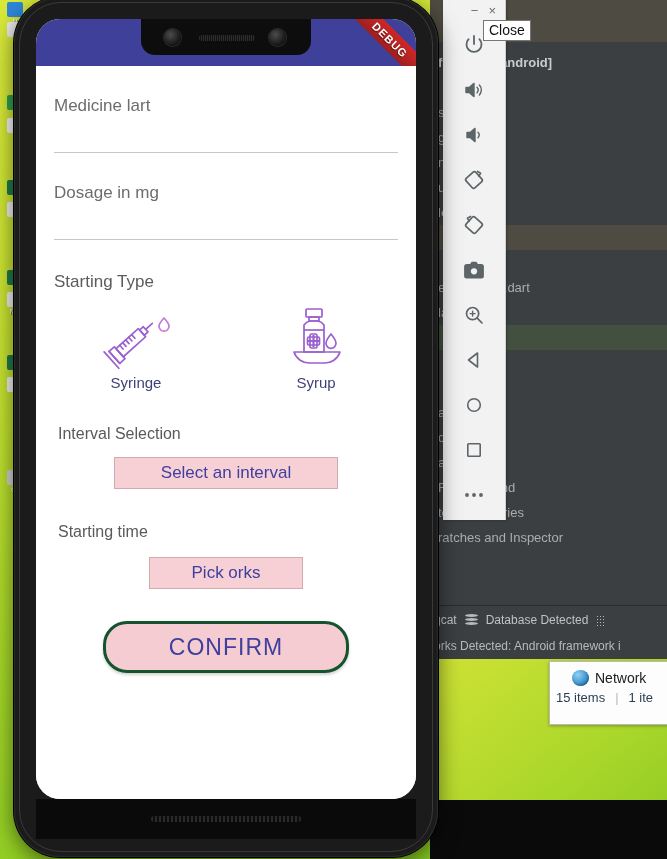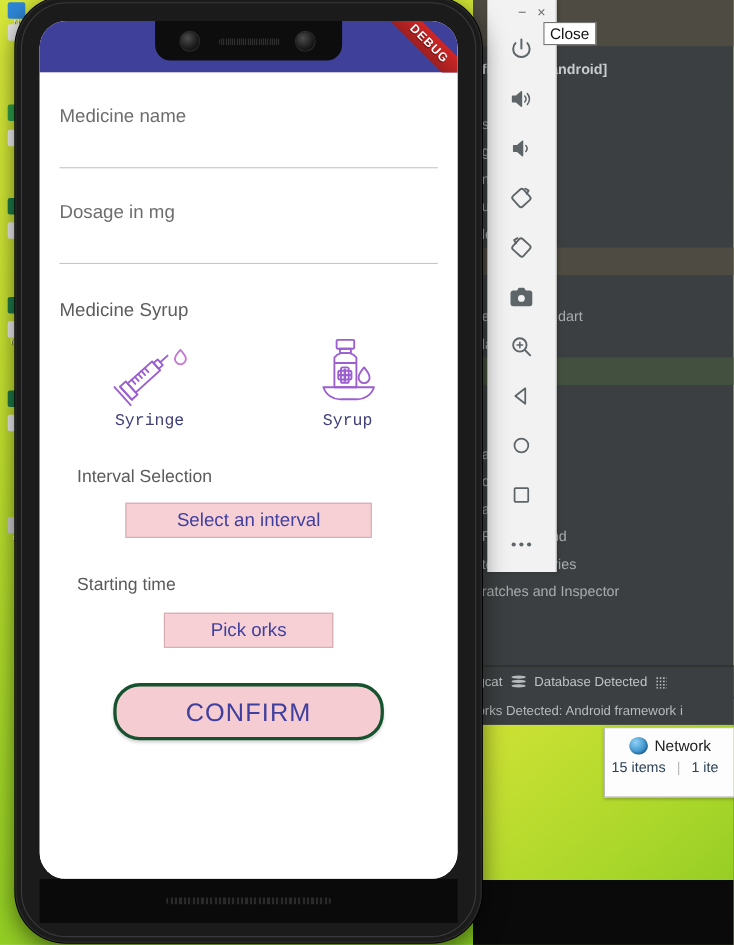--- a/index.html
+++ b/index.html
@@ -44,21 +44,21 @@
          box-shadow:inset -1px -1px 2px rgba(0,0,0,.3);}
   .nettip-row2{display:flex;font-size:13px;color:#2a3f55;padding:4px 0 0 6px;gap:10px;align-items:center;}
   .nettip-sep{color:#b9b9b9;}
   
   #emutool{position:absolute;left:443px;top:0;width:62px;height:520px;background:#f2f2f2;
            border-right:1px solid #cfcfcf;box-shadow:1px 0 3px rgba(0,0,0,.25);}
   .win-ctrls{height:22px;display:flex;align-items:center;justify-content:flex-end;gap:10px;padding-right:9px;}
   .win-btn{font-size:13px;color:#6d6d6d;line-height:12px;cursor:default;}
   .tool-btn{height:45px;display:flex;align-items:center;justify-content:center;}
   .tool-btn svg{display:block;}
-  #closetip{position:absolute;left:494px;top:20px;background:#ffffff;border:1px solid #767676;
+  #closetip{position:absolute;left:483px;top:20px;background:#ffffff;border:1px solid #767676;
             font-size:14px;color:#101010;padding:1px 5px 2px;z-index:40;}
   
   #phone{position:absolute;left:14px;top:-3px;width:424px;height:860px;
          background:#1b1b1b;border-radius:46px;
          box-shadow:0 0 0 1px #000, 0 6px 22px rgba(0,0,0,.55), inset 0 0 2px #555;}
   #phone:before{content:"";position:absolute;left:5px;top:5px;right:5px;bottom:5px;
          border-radius:42px;border:1px solid #3a3a3a;pointer-events:none;}
   #screen{position:absolute;left:22px;top:22px;width:380px;height:780px;background:#fff;
           border-radius:24px;overflow:hidden;}
   .appbar{position:absolute;left:0;top:0;width:380px;height:47px;background:#3f4099;}
@@ -75,25 +75,25 @@
       color:#fff;font-size:11px;font-weight:bold;letter-spacing:1px;
       display:flex;align-items:center;justify-content:center;z-index:6;
       text-shadow:0 1px 1px rgba(0,0,0,.5);}
   .appbar-wrap{position:absolute;left:0;top:0;width:380px;height:47px;overflow:hidden;z-index:4;}
   
   .appbody{position:absolute;left:0;top:47px;width:380px;height:733px;background:#fff;}
   .field{margin:0 18px;padding-top:30px;}
   .field-label{font-size:17px;color:#6d6d6d;}
   .field-line{margin-top:36px;border-bottom:1px solid #c6c6c6;}
   .sect-title{font-size:17px;color:#5c5c5c;margin:32px 0 0 18px;}
-  .types{display:flex;margin-top:12px;padding:0 10px;font-family:Liberation Mono, monospace;}
+  .types{display:flex;margin-top:12px;padding:0 10px;}
   .type{flex:1;text-align:center;}
   .type-icon{height:68px;display:flex;align-items:center;justify-content:center;}
   .type-label{font-size:15px;color:#3f3f7a;margin-top:2px;}
-  .sub-title{font-size:16px;color:#5a5a5a;margin:34px 0 0 34px;}
+  .sub-title{font-size:16px;color:#5a5a5a;margin:34px 0 0 22px;}
   .btn-row{display:flex;justify-content:center;margin-top:14px;}
   .flat-btn{background:#f6d0d5;border:1px solid #d2aab0;color:#3f3f9e;font-size:17px;
             padding:5px 12px;text-align:center;}
   .flat-btn.interval{width:198px;}
   .flat-btn.pick{width:128px;margin-top:2px;}
   .confirm-wrap{display:flex;justify-content:center;margin-top:32px;}
   .confirm{width:240px;height:46px;border-radius:24px;background:#f6ccd3;
            border:3px solid #14532d;color:#3f3f9e;font-size:23px;letter-spacing:1px;
            display:flex;align-items:center;justify-content:center;
            box-shadow:0 2px 3px rgba(0,0,0,.18);}
@@ -253,30 +253,30 @@
     </div>
     <div class="notch">
       <span class="cam l"></span>
       <span class="earpiece"></span>
       <span class="cam r"></span>
     </div>
 
     <div class="appbody">
 
       <div class="field">
-        <div class="field-label">Medicine name</div>
+        <div class="field-label">Medicine lart</div>
         <div class="field-line"></div>
       </div>
 
       <div class="field">
         <div class="field-label">Dosage in mg</div>
         <div class="field-line"></div>
       </div>
 
-      <div class="sect-title">Medicine Syrup</div>
+      <div class="sect-title">Starting Type</div>
 
       <div class="types">
         <div class="type">
           <div class="type-icon">
             <svg width="76" height="62" viewBox="0 0 76 62" fill="none" stroke="#9b5fd0" stroke-width="1.7" stroke-linejoin="round" stroke-linecap="round">
               <g transform="rotate(-42 38 31)">
                 <rect x="16" y="25.5" width="30" height="11"></rect>
                 <path d="M46 27.5h5v7h-5z"></path>
                 <path d="M51 31h9"></path>
                 <rect x="9" y="23" width="7" height="16"></rect>

